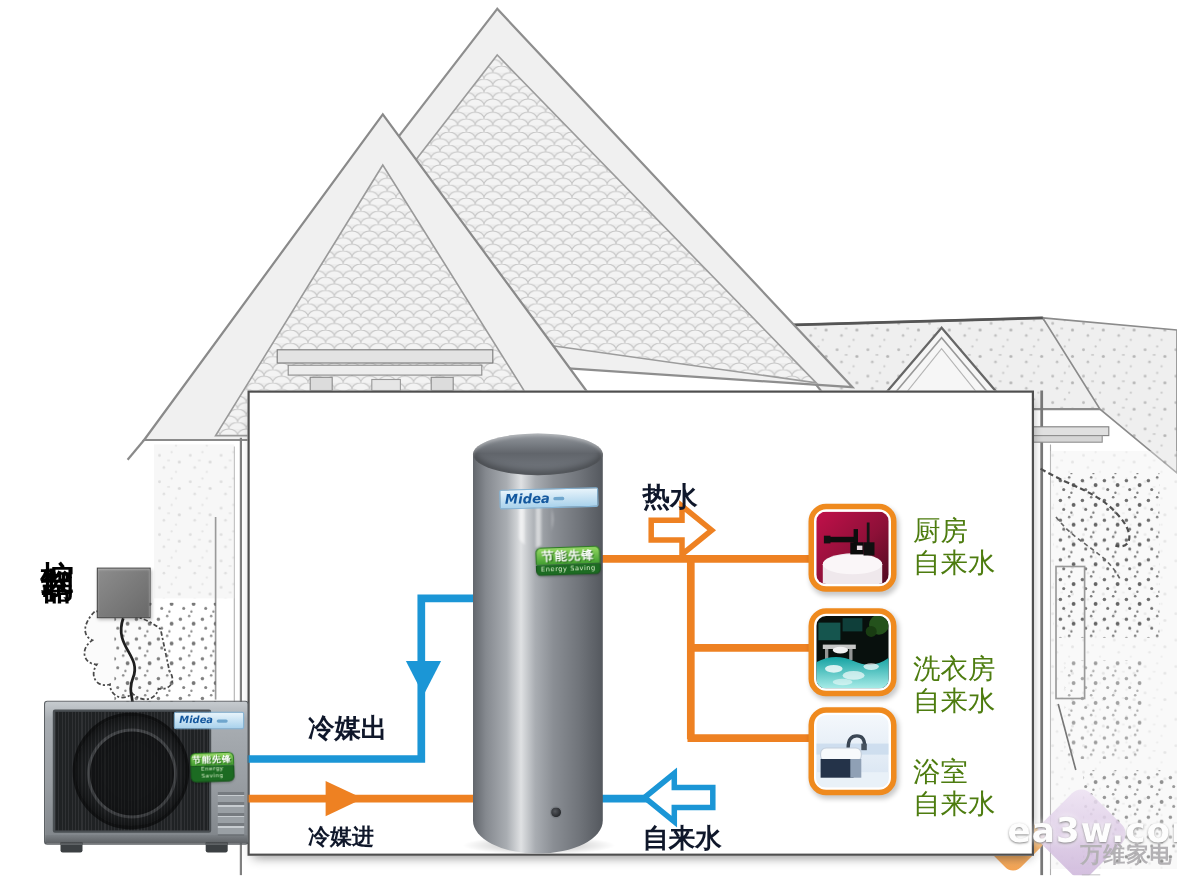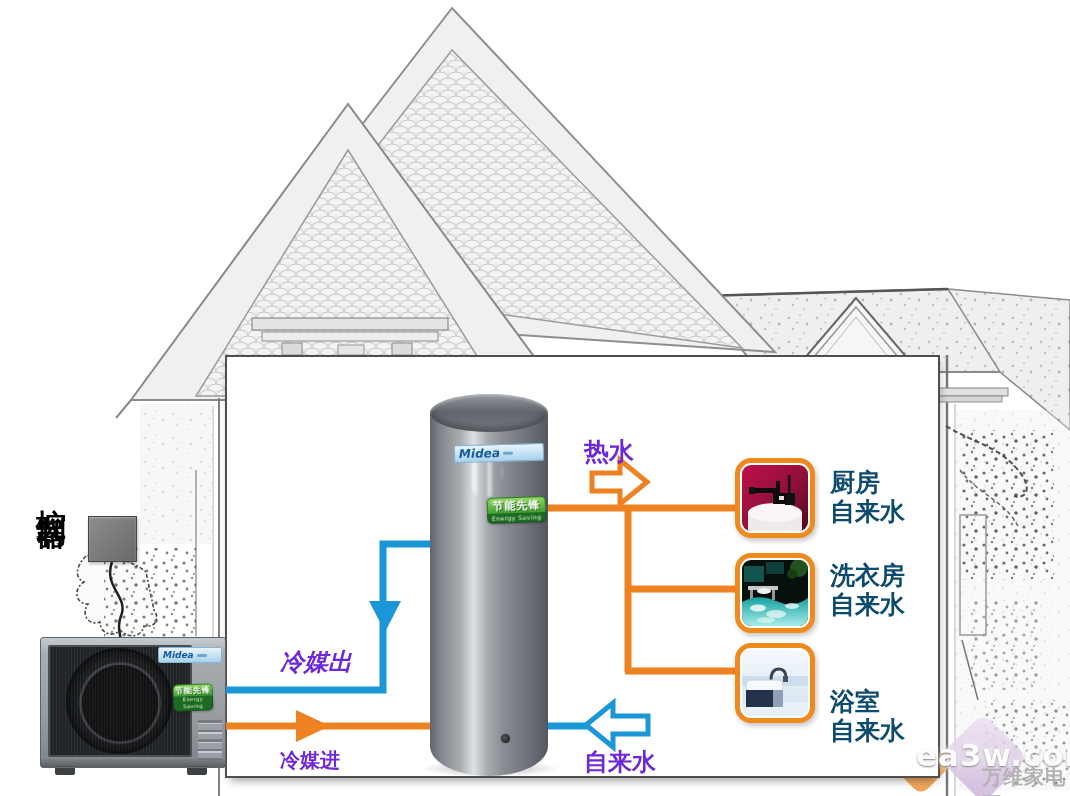--- a/index.html
+++ b/index.html
@@ -78,35 +78,35 @@
     filter:blur(1px);}
   .tank .eco-badge{left:57px;top:103px;width:59px;}
   .tank .eco-top{font-size:11px;line-height:15px;}
   .tank .eco-sub{font-size:6px;line-height:9px;}
   .tank-port{position:absolute;left:70px;top:339px;width:11px;height:11px;border-radius:50%;
     background:radial-gradient(circle at 40% 40%,#54575c,#26282c 70%);border:1px solid #7c8086;}
   .tank-shadow{left:420px;top:760px;width:140px;height:17px;z-index:2;
     background:radial-gradient(ellipse at center,rgba(0,0,0,.30) 0%,rgba(0,0,0,0) 70%);}
 
   
-  .flabel{z-index:4;font-weight:600;color:#6d28d9;white-space:nowrap;}
+  .flabel{z-index:4;font-weight:600;color:#0f172a;white-space:nowrap;}
   .lbl-hot{left:584px;top:435px;font-size:25px;}
   .lbl-tap{left:584px;top:746px;font-size:24px;}
-  .lbl-rout{left:280px;top:646px;font-size:24px;font-style:italic;}
+  .lbl-rout{left:280px;top:646px;font-size:24px;}
   .lbl-rin{left:280px;top:747px;font-size:20px;}
 
   
   .outlet-box{width:80px;height:80px;border:5px solid #ef8a1e;border-radius:16px;background:#fff;
     padding:2px;z-index:3;box-shadow:2px 3px 5px rgba(0,0,0,.22);}
   .outlet-box .scene{width:66px;height:66px;border-radius:9px;overflow:hidden;}
   .box-kitchen{left:735px;top:458px;}
   .box-laundry{left:735px;top:553px;}
   .box-bath{left:735px;top:643px;}
-  .outlet-label{left:830px;z-index:4;font-size:25px;line-height:29px;font-weight:700;color:#0c4a6e;white-space:nowrap;}
-  .olbl-kitchen{top:468px;} .olbl-laundry{top:561px;text-align:center;} .olbl-bath{top:687px;}
+  .outlet-label{left:830px;z-index:4;font-size:25px;line-height:29px;font-weight:400;color:#4d7c0f;white-space:nowrap;}
+  .olbl-kitchen{top:468px;} .olbl-laundry{top:593px;text-align:center;} .olbl-bath{top:687px;}
 
   
   .watermark{z-index:6;}
   .wm-diamond{position:absolute;transform:rotate(45deg);}
   .wm-orange{left:898px;top:740px;width:46px;height:46px;border-radius:10px;
     background:linear-gradient(135deg,#fbd9a0,#f2953a);opacity:.9;}
   .wm-purple{left:951px;top:726px;width:64px;height:64px;border-radius:12px;
     background:linear-gradient(135deg,#efe4f4,#c9b0d7);opacity:.85;}
   .wm-logo{left:916px;top:737px;z-index:7;font-size:31px;font-weight:800;color:#fdfdfd;
     text-shadow:0 1px 2px rgba(110,110,110,.85),0 0 7px rgba(255,255,255,.9);letter-spacing:1px;}

